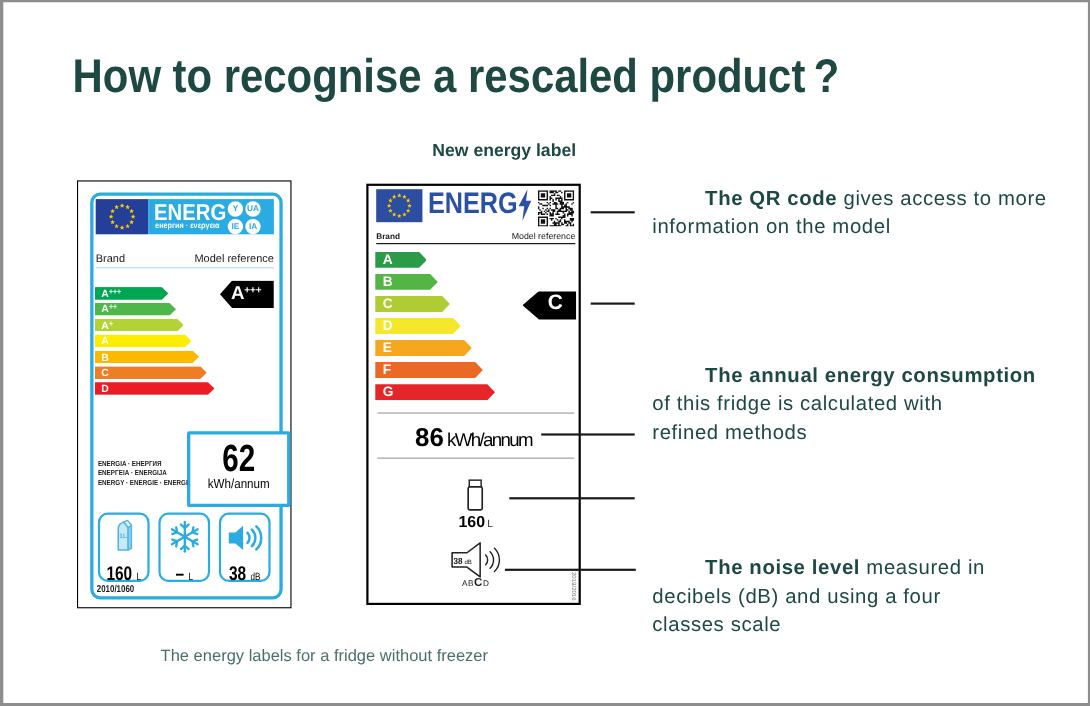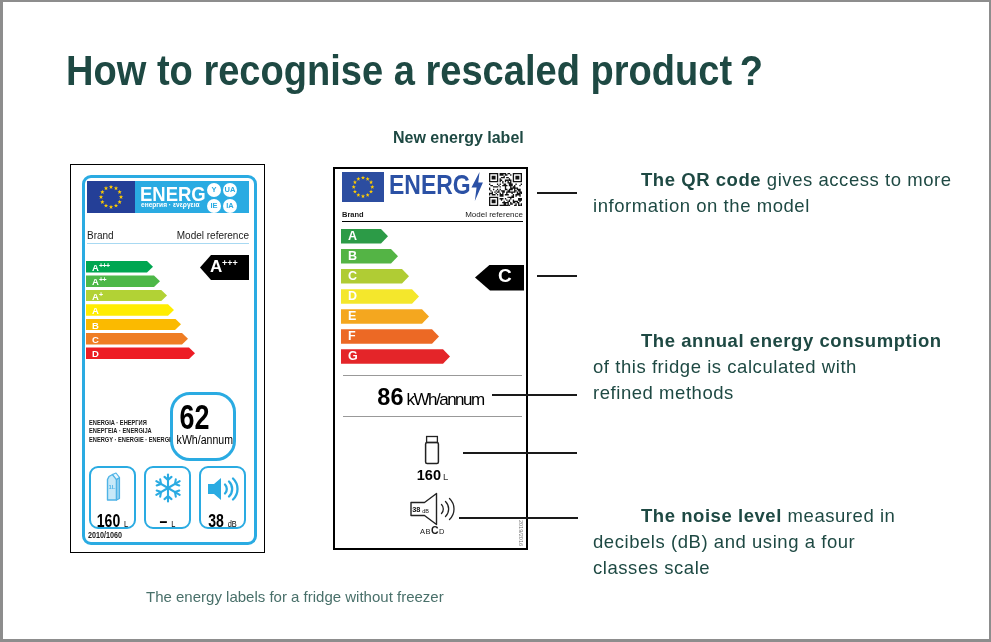--- a/index.html
+++ b/index.html
@@ -23,22 +23,22 @@
 .energ2 { position:absolute; left:6px; top:19px; font-size:7.5px; font-weight:bold; color:#fff; transform:scaleX(0.88); transform-origin:left top; white-space:nowrap;}
 .badge { position:absolute; width:14px; height:14px; border-radius:50%; background:#fff;
   color:#2aabe2; font-size:7.5px; font-weight:bold; text-align:center; line-height:14px;}
 .obrand { position:absolute; left:16px; top:65px; width:162px; font-size:10px; color:#1a1a1a; }
 .obrand span { float:right; }
 .oline { position:absolute; left:16px; top:78px; width:162px; height:1px; background:#a8d9f2; }
 .arr { position:absolute; left:15px; color:#fff; font-weight:bold; font-size:9.5px; }
 .arr .lab { position:absolute; left:6px; top:1px; }
 .arr .ss { font-size:7px; vertical-align:3px; letter-spacing:-0.5px; }
 .blackarr { position:absolute; color:#fff; background:#000; }
-.box62 { position:absolute; left:99px; top:227px; background:#fff; width:66px; height:69px;
-  border:3px solid #2aabe2; border-radius:20px; text-align:left; }
+.box62 { position:absolute; left:99px; top:227px; background:#fff; width:94px; height:69px;
+  border:3px solid #2aabe2; border-radius:2px; text-align:center; }
 .box62 .n { font-size:34.5px; font-weight:bold; color:#000; line-height:32px; margin-top:6px; transform:scaleX(0.78); transform-origin:center top;}
 .box62 .u { font-size:12px; color:#000; transform:scaleX(0.88); transform-origin:center top; white-space:nowrap;}
 .energia { position:absolute; left:18px; top:254px; font-size:6.6px; font-weight:bold; color:#1a1a1a; line-height:8.4px; transform:scaleX(0.865); transform-origin:left top; white-space:nowrap;}
 .ibox { position:absolute; top:301px; width:47px; height:63px; border:2.5px solid #2aabe2; border-radius:9px; text-align:center;}
 .ibox .val { position:absolute; bottom:-5px; width:100%; font-size:18px; font-weight:bold; color:#000; transform:scaleX(0.78); transform-origin:center bottom; white-space:nowrap;}
 .ibox .val small { font-size:9.5px; font-weight:normal; }
 .o1060 { position:absolute; left:17px; top:365px; font-size:9px; font-weight:bold; color:#1a1a1a; transform:scaleX(0.8); transform-origin:left top;}
 
 .newlabel { position:absolute; left:333px; top:167px; width:195px; height:383px;
   border:2px solid #000; background:#fff; }

